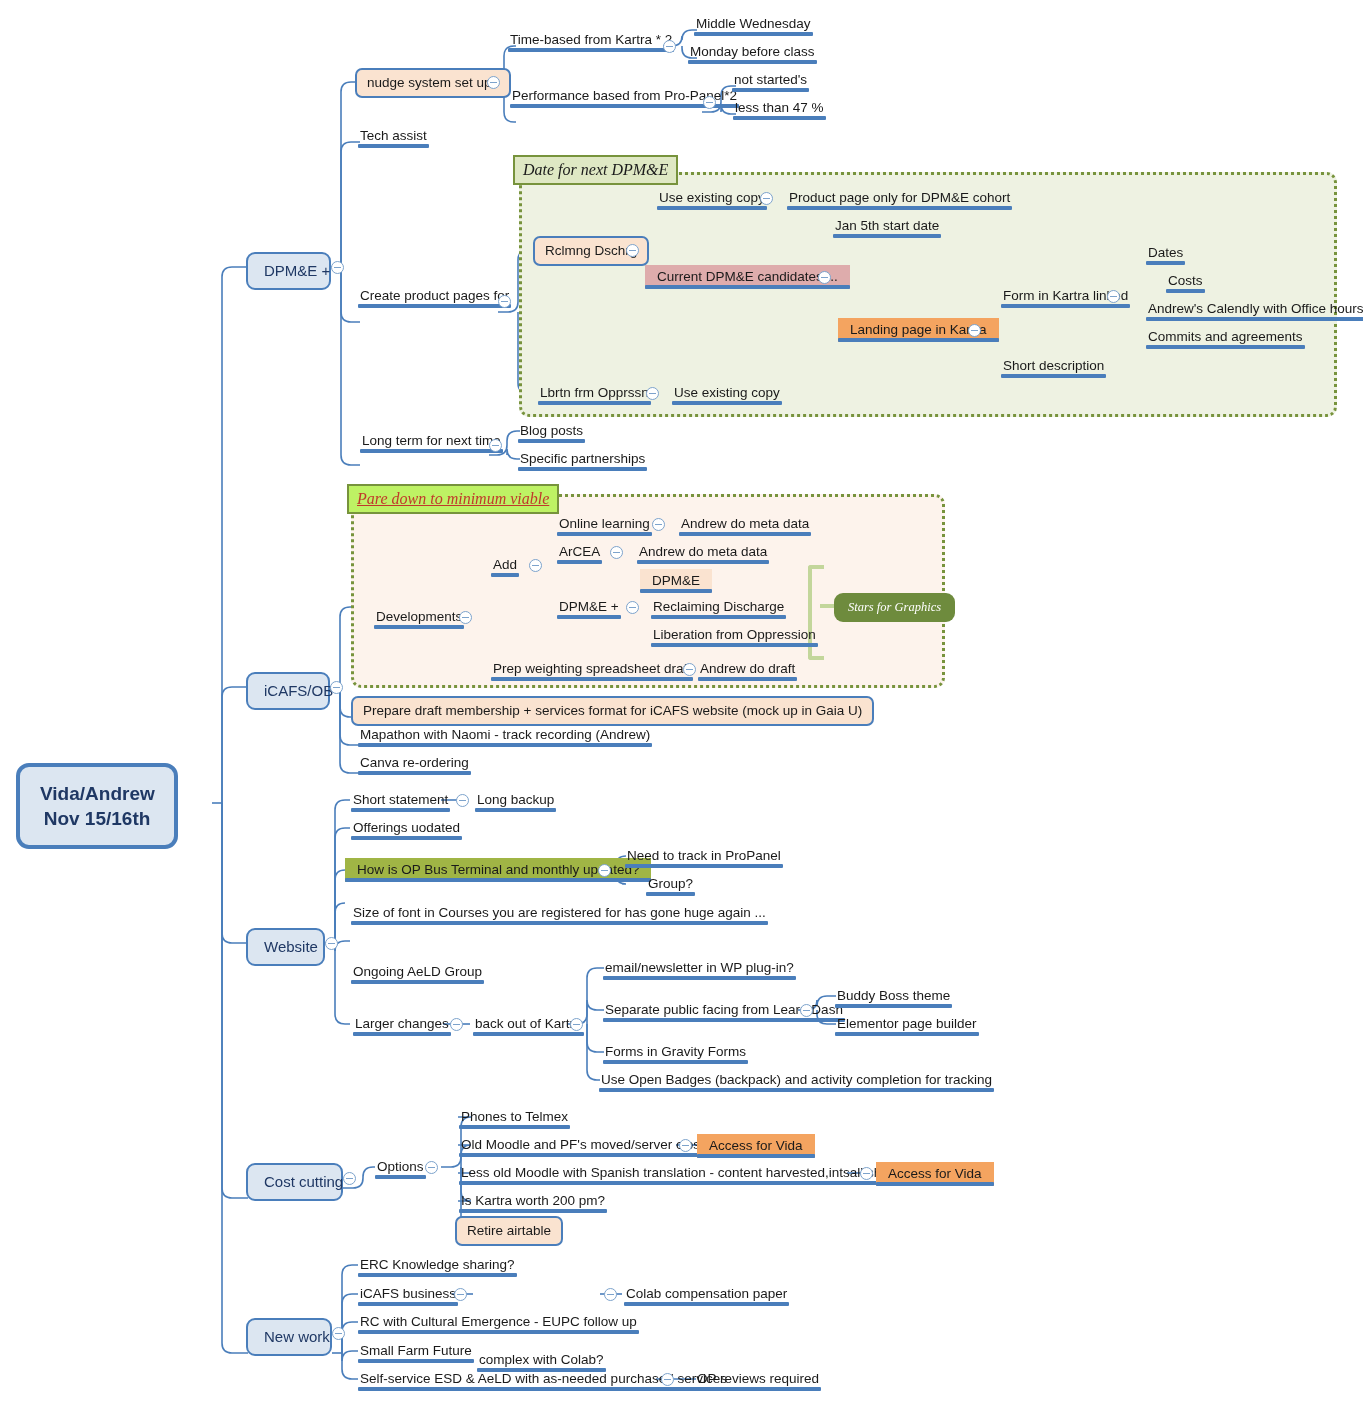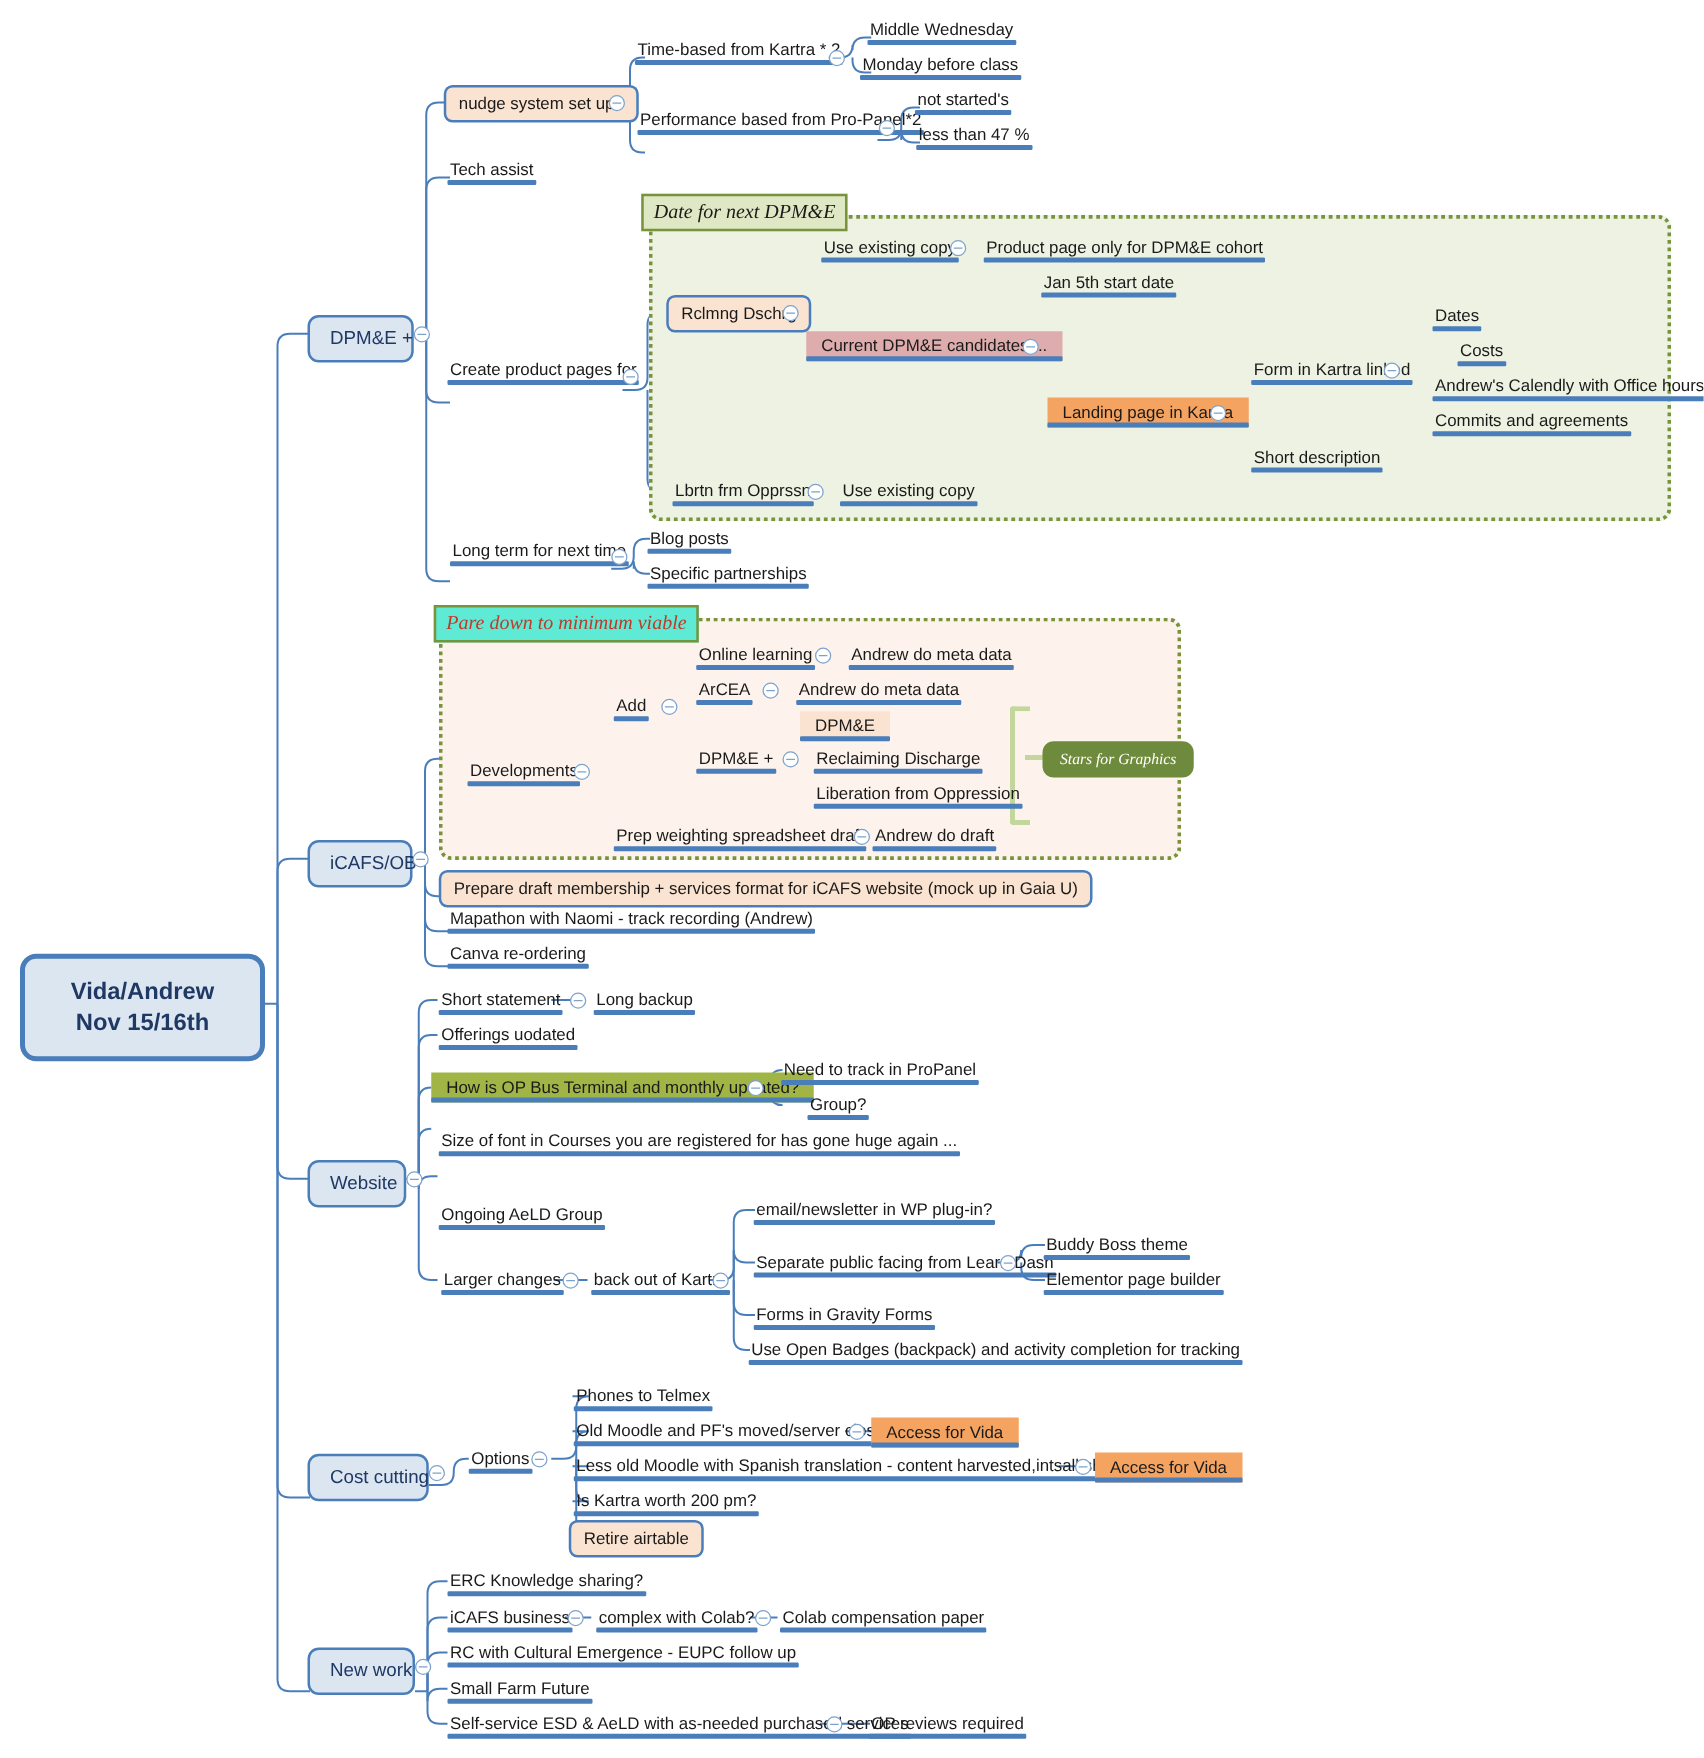--- a/index.html
+++ b/index.html
@@ -37,21 +37,21 @@
   .handle:after{content:"";position:absolute;left:2px;top:5px;width:7px;height:1px;background:#7da3cc;}
 
   
   .boundary{position:absolute;border:3px dotted #77933c;border-radius:10px;box-sizing:border-box;}
   .bd-green{background:#eef2e2;}
   .bd-peach{background:#fdf3ec;}
   .bd-label{position:absolute;border:2px solid #77933c;padding:3px 8px 4px 8px;
             font-family:"Liberation Serif",serif;font-style:italic;font-size:16px;
             white-space:nowrap;box-sizing:border-box;line-height:19px;}
   .lbl-green{background:#dfe8c4;color:#1a1a1a;}
-  .lbl-peach{background:#5eead4;color:#c0392b;}
+  .lbl-peach{background:#bef264;color:#c0392b;text-decoration:underline;}
 
   
   .callout{position:absolute;background:#6e8b3d;color:#ffffff;border-radius:9px;
            font-family:"Liberation Serif",serif;font-style:italic;font-size:12.5px;
            padding:7px 14px;white-space:nowrap;line-height:15px;}
   .bracket{position:absolute;border:4px solid #c3d69b;border-right:none;
            border-radius:3px 0 0 3px;box-sizing:border-box;}
   .bracket-stem{position:absolute;height:4px;background:#c3d69b;}
 </style>
 </head>
@@ -184,21 +184,21 @@
   <div class="boundary bd-green" style="left:519px;top:172px;width:818px;height:245px;"></div>
   <div class="bd-label lbl-green" style="left:513px;top:155px;">Date for next DPM&amp;E</div>
 
   <div class="boundary bd-peach" style="left:351px;top:494px;width:594px;height:194px;"></div>
   <div class="bd-label lbl-peach" style="left:347px;top:484px;">Pare down to minimum viable</div>
 
   <div class="bracket" style="left:808px;top:565px;width:16px;height:95px;"></div>
   <div class="bracket-stem" style="left:820px;top:604px;width:16px;"></div>
   <div class="callout" style="left:834px;top:593px;">Stars for Graphics</div>
 
-  <div class="node root" style="left:16px;top:763px;width:196px;">
+  <div class="node root" style="left:16px;top:763px;width:162px;">
     <div>Vida/Andrew</div>
     <div>Nov 15/16th</div>
   </div>
 
   <div class="node branch" style="left:246px;top:252px;width:85px;">
     <span>DPM&amp;E +</span>
   </div>
   <div class="handle" style="left:331px;top:261px;"></div>
 
   <div class="node branch" style="left:246px;top:672px;width:84px;">
@@ -542,21 +542,21 @@
   <div class="node plain" style="left:358px;top:1257px;">
     <span>ERC Knowledge sharing?</span>
     <span class="ul" style="width: 159px;"></span>
   </div>
 
   <div class="node plain" style="left:358px;top:1286px;">
     <span>iCAFS business</span>
     <span class="ul" style="width: 100px;"></span>
   </div>
   <div class="handle" style="left:454px;top:1288px;"></div>
-  <div class="node plain" style="left:477px;top:1286px;">
+  <div class="node plain" style="left:477px;top:1352px;">
     <span>complex with Colab?</span>
     <span class="ul" style="width: 129px;"></span>
   </div>
   <div class="handle" style="left:604px;top:1288px;"></div>
   <div class="node plain" style="left:624px;top:1286px;">
     <span>Colab compensation paper</span>
     <span class="ul" style="width: 165px;"></span>
   </div>
 
   <div class="node plain" style="left:358px;top:1314px;">

